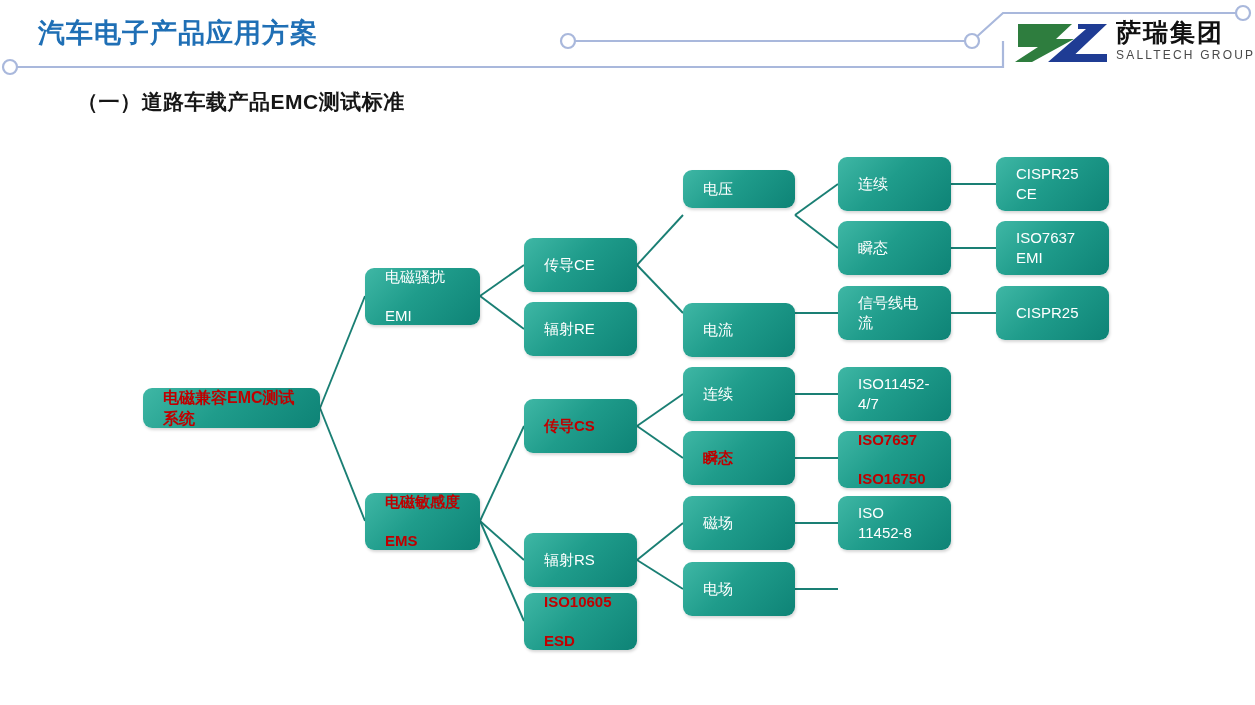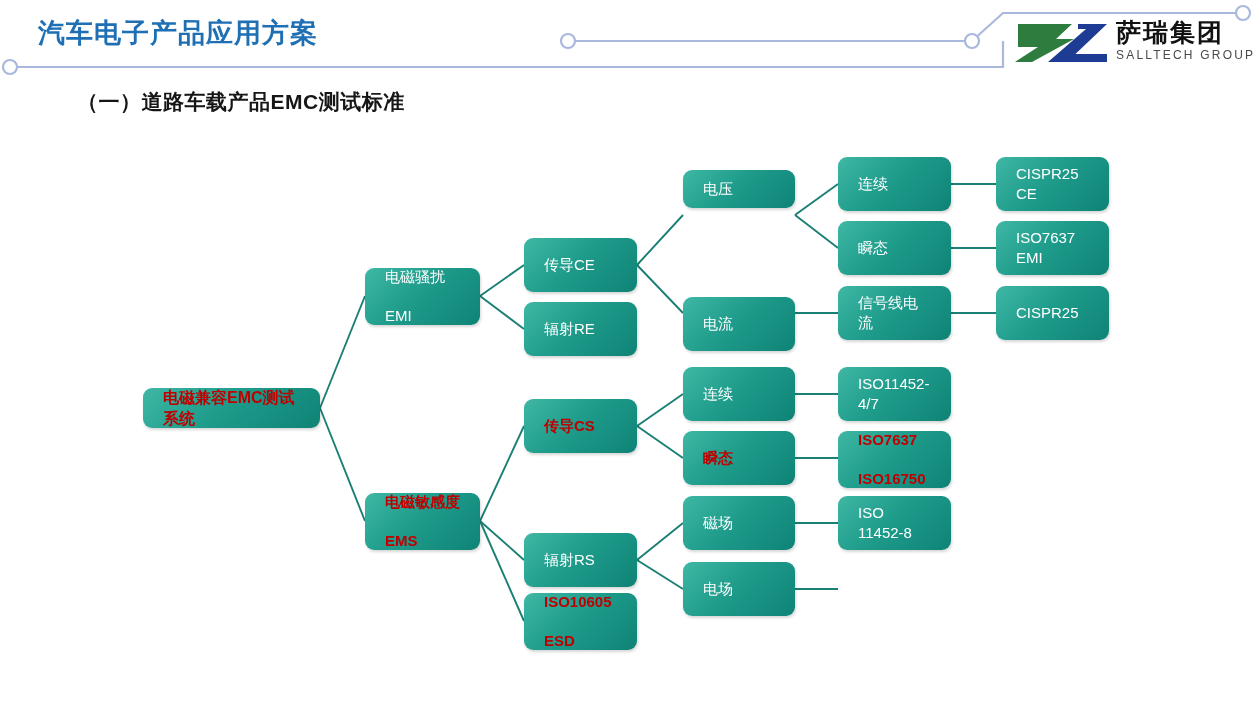--- a/index.html
+++ b/index.html
@@ -242,21 +242,21 @@
     <span>
       <span>ISO10605</span><br>
       <span>ESD</span>
     </span>
   </div>
 
   <div class="node" style="left:683px; top:40px; width:112px; height:38px;">
     <span>电压</span>
   </div>
 
-  <div class="node" style="left:683px; top:167px; width:112px; height:54px;">
+  <div class="node" style="left:683px; top:173px; width:112px; height:54px;">
     <span>电流</span>
   </div>
 
   <div class="node" style="left:683px; top:237px; width:112px; height:54px;">
     <span>连续</span>
   </div>
 
   <div class="node red" style="left:683px; top:301px; width:112px; height:54px;">
     <span>瞬态</span>
   </div>

